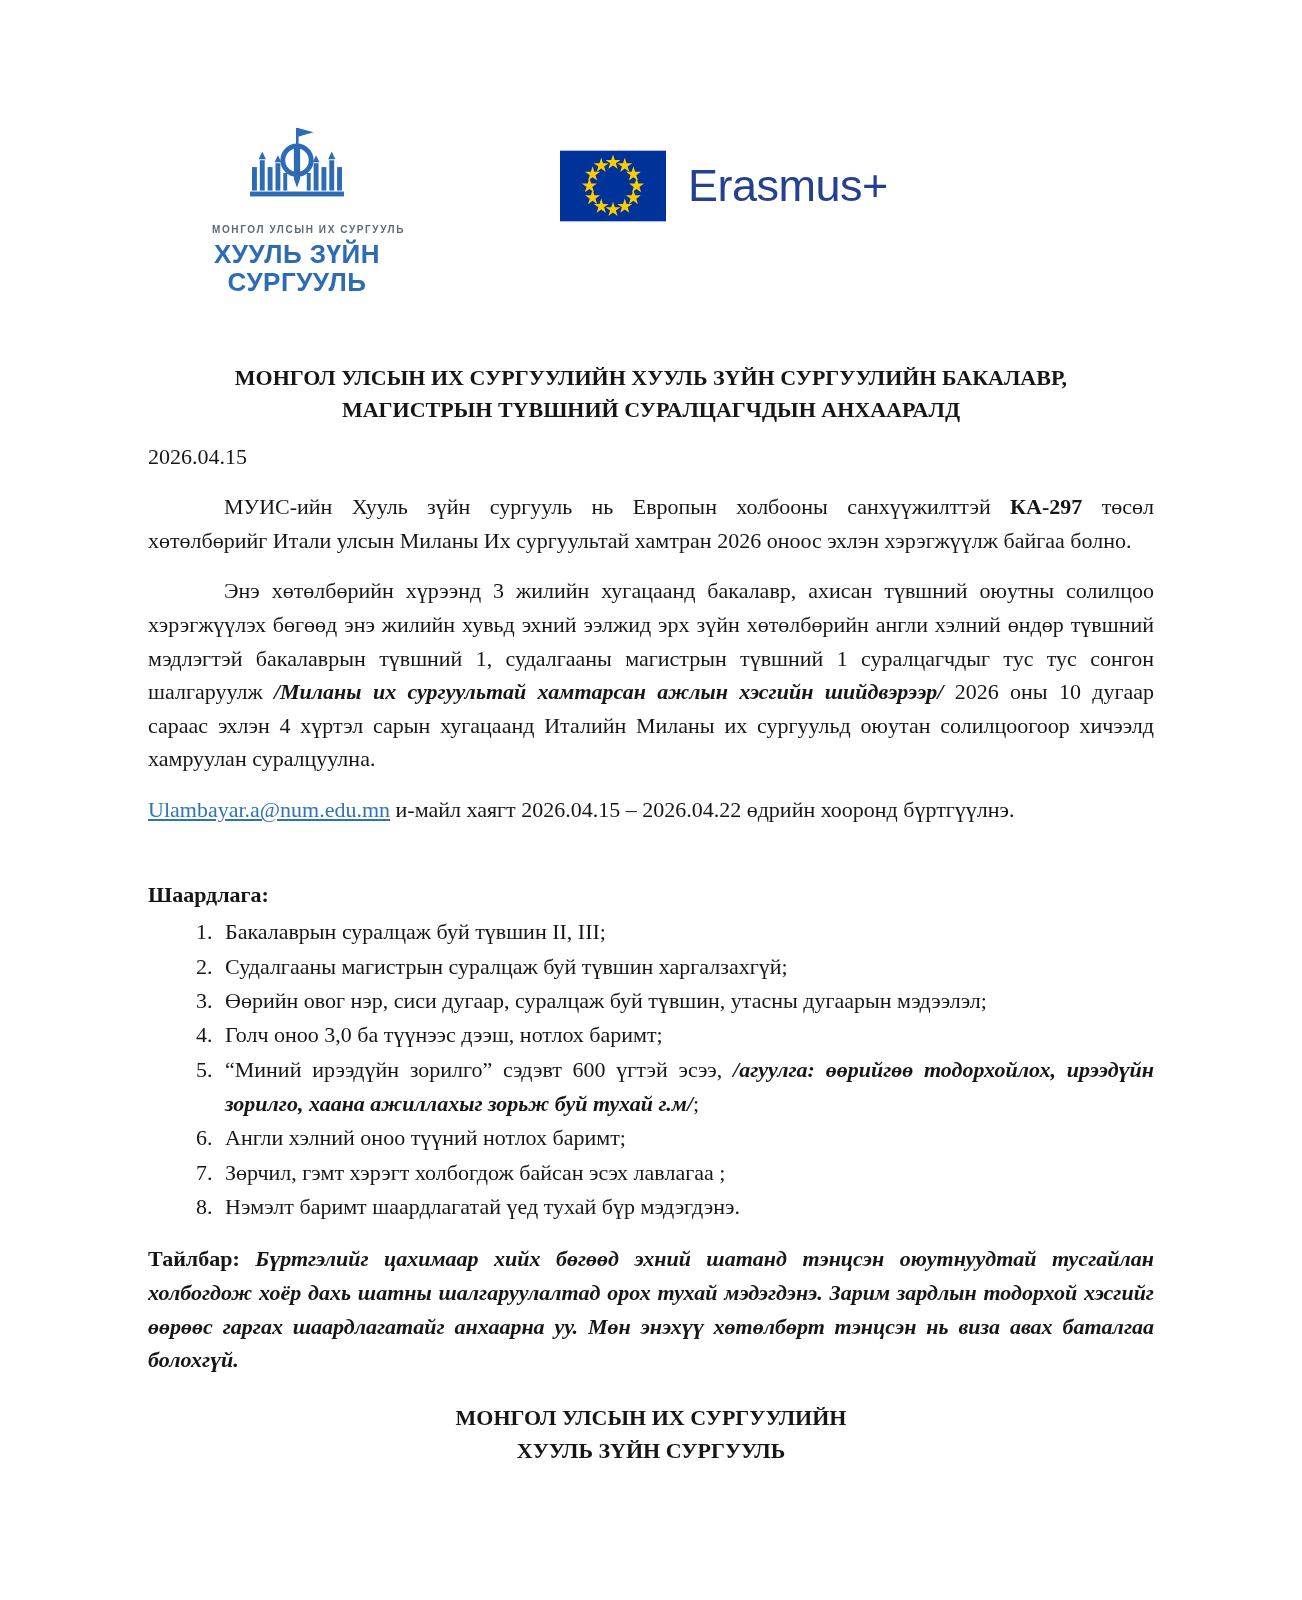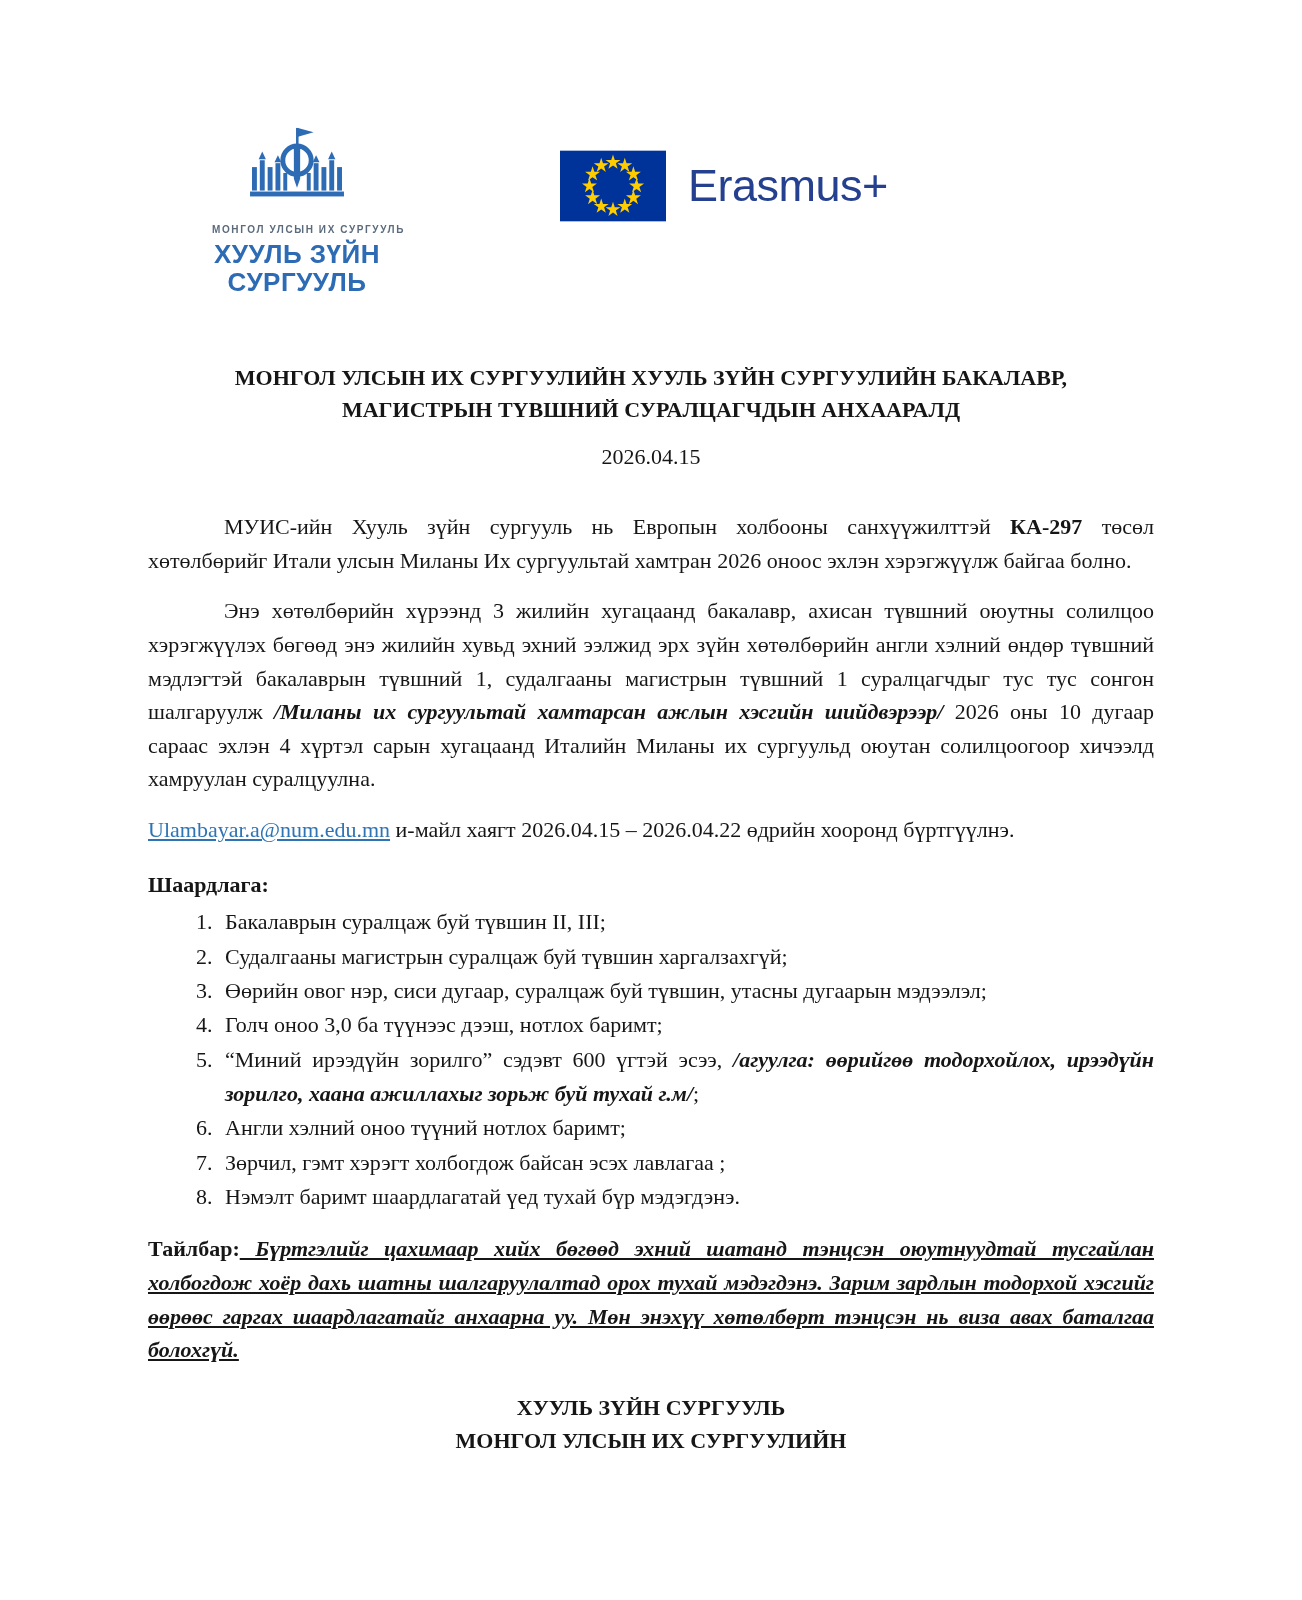--- a/index.html
+++ b/index.html
@@ -17,33 +17,33 @@
   .num-logo{ width:170px; text-align:center; font-family:"Liberation Sans", sans-serif; }
   .num-crest{ width:118px; height:90px; color:var(--crest_blue,#2d6bb4); margin:0 auto 6px; display:block; }
   .num-small{ font-size:10px; letter-spacing:1.6px; font-weight:700; color:var(--logo_muted,#5b6b7c); white-space:nowrap; margin-bottom:3px; }
   .num-big{ font-size:26px; font-weight:800; letter-spacing:.5px; color:var(--crest_blue,#2d6bb4); line-height:1.08; }
   .erasmus-logo{ display:flex; align-items:center; gap:22px; margin-left:178px; margin-top:24px; }
   .eu-flag{ width:106px; height:72px; display:block; }
   .erasmus-text{ font-family:"Liberation Sans", sans-serif; font-size:45px; font-weight:500; color:var(--erasmus_text_blue,#24408e); letter-spacing:-.5px; }
 
   
   .doc-title{ text-align:center; font-weight:700; font-size:22px; line-height:1.45; margin-bottom:14px; }
-  .doc-date{ text-align:center; margin-bottom:36px; }
+  .doc-date{ text-align:left; margin-bottom:16px; }
   .para{ text-align:justify; text-indent:76px; margin-bottom:17px; }
   .para.last{ margin-bottom:26px; }
   .bi{ font-weight:700; font-style:italic; }
   .reg-heading{ margin-bottom:0; }
-  .email-line{ margin-bottom:21px; }
+  .email-line{ margin-bottom:51px; }
   a.email-link{ color:var(--link_blue,#2e74b5); text-decoration:underline; cursor:pointer; }
   .req-heading{ font-weight:700; margin-bottom:4px; }
   ol.req-list{ margin:0 0 18px 0; padding-left:70px; }
   ol.req-list li{ padding-left:7px; text-align:justify; line-height:1.56; }
   .note{ text-align:justify; margin-bottom:24px; }
   .note .label{ font-weight:700; font-style:normal; }
-  .note .body{ font-weight:700; font-style:italic;text-decoration:underline; }
+  .note .body{ font-weight:700; font-style:italic; }
   .doc-footer{ text-align:center; font-weight:700; line-height:1.5; }
 </style>
 </head>
 <body>
 
 <div class="page">
 
   <div class="logos-row">
     <div class="num-logo">
       <svg class="num-crest" viewBox="0 0 120 92" aria-hidden="true">
@@ -120,17 +120,17 @@
       <li><span>Голч оноо 3,0 ба түүнээс дээш, нотлох баримт;</span></li>
       <li><span>“Миний ирээдүйн зорилго” сэдэвт 600 үгтэй эсээ, </span><span class="bi">/агуулга: өөрийгөө тодорхойлох, ирээдүйн зорилго, хаана ажиллахыг зорьж буй тухай г.м/</span><span>;</span></li>
       <li><span>Англи хэлний  оноо түүний нотлох баримт;</span></li>
       <li><span>Зөрчил, гэмт хэрэгт холбогдож байсан эсэх лавлагаа ;</span></li>
       <li><span>Нэмэлт баримт шаардлагатай үед тухай бүр мэдэгдэнэ.</span></li>
     </ol>
 
   <p class="note"><span class="label">Тайлбар:</span><span class="body"> Бүртгэлийг цахимаар хийх бөгөөд эхний шатанд тэнцсэн оюутнуудтай тусгайлан холбогдож хоёр дахь шатны шалгаруулалтад орох тухай мэдэгдэнэ. Зарим зардлын тодорхой хэсгийг өөрөөс гаргах шаардлагатайг анхаарна уу. Мөн энэхүү хөтөлбөрт тэнцсэн нь виза авах баталгаа болохгүй.</span></p>
 
   <div class="doc-footer">
+    <div>МОНГОЛ УЛСЫН ИХ СУРГУУЛИЙН</div>
     <div>ХУУЛЬ ЗҮЙН СУРГУУЛЬ</div>
-    <div>МОНГОЛ УЛСЫН ИХ СУРГУУЛИЙН</div>
   </div>
 
 </div>
 
 </body></html>

